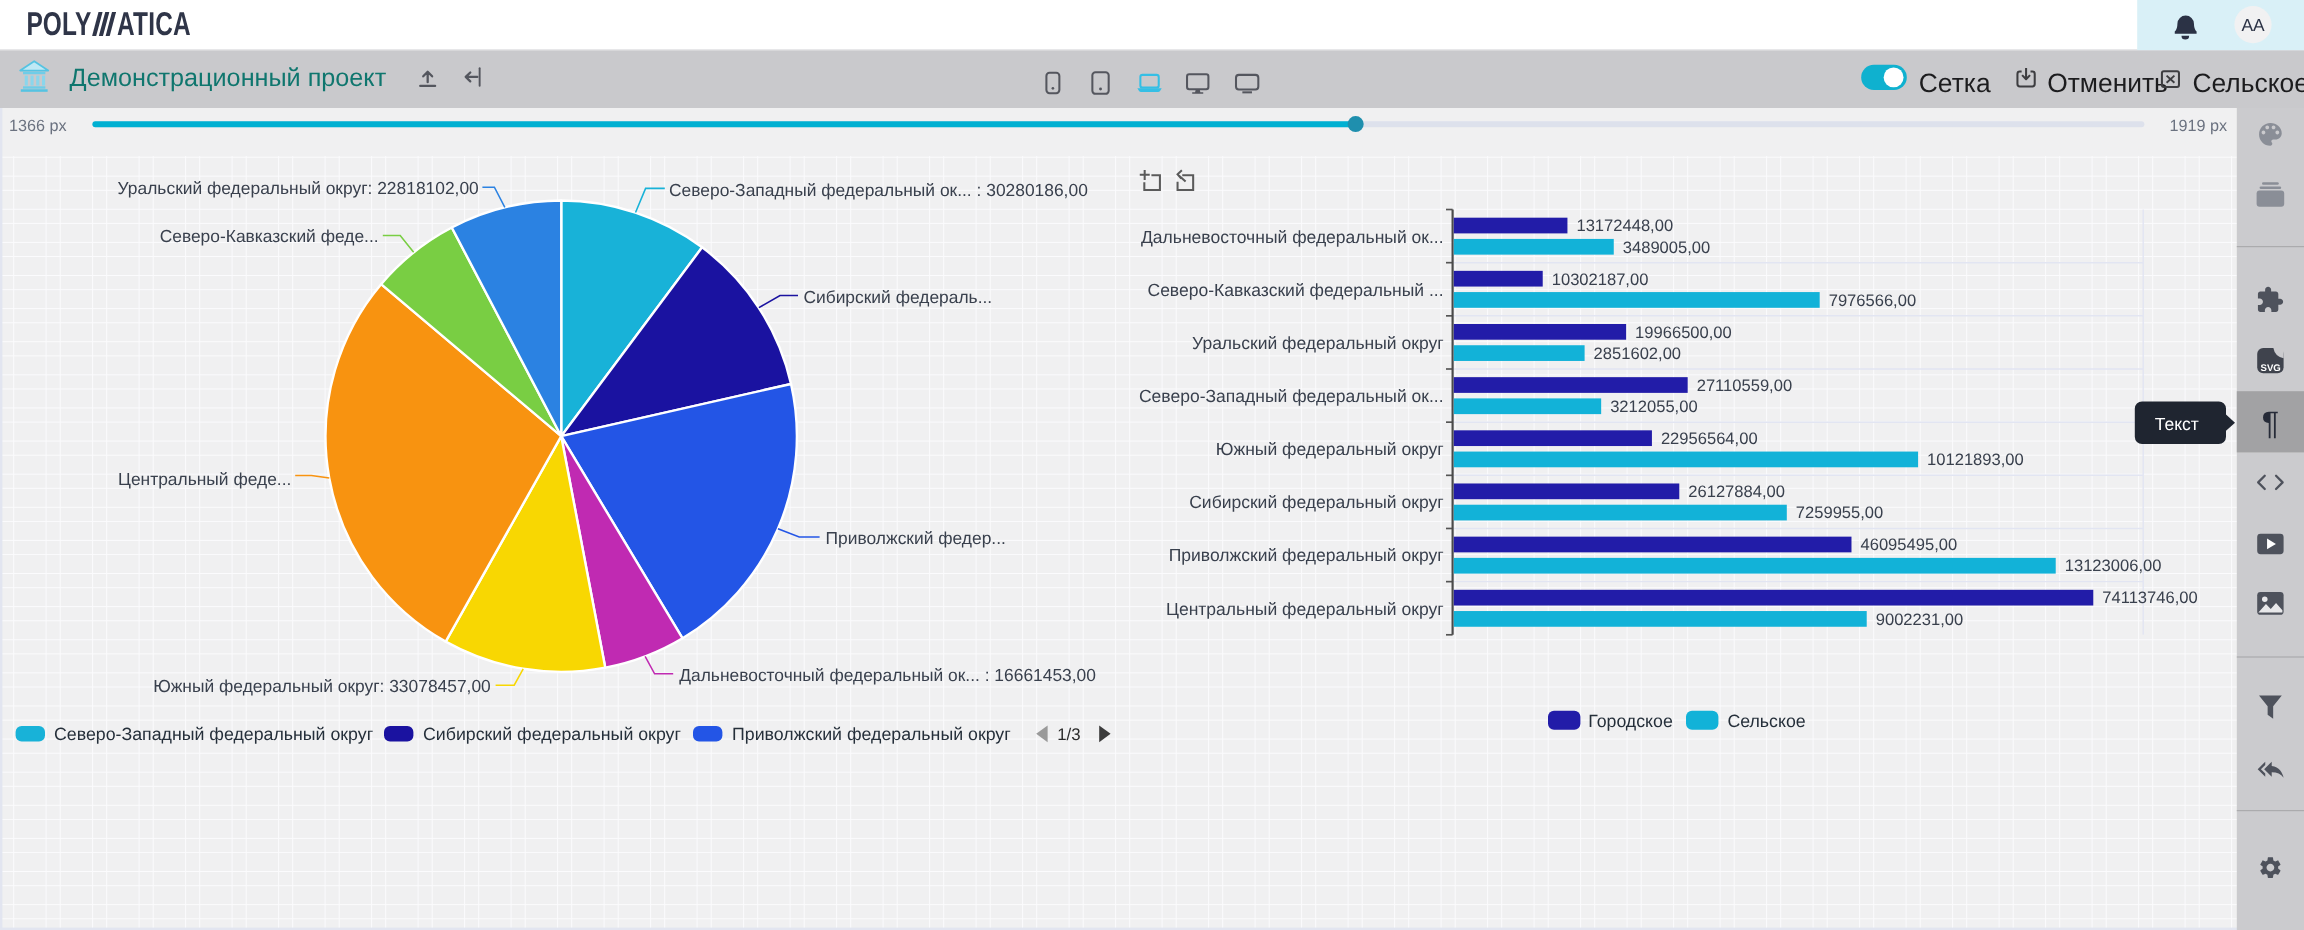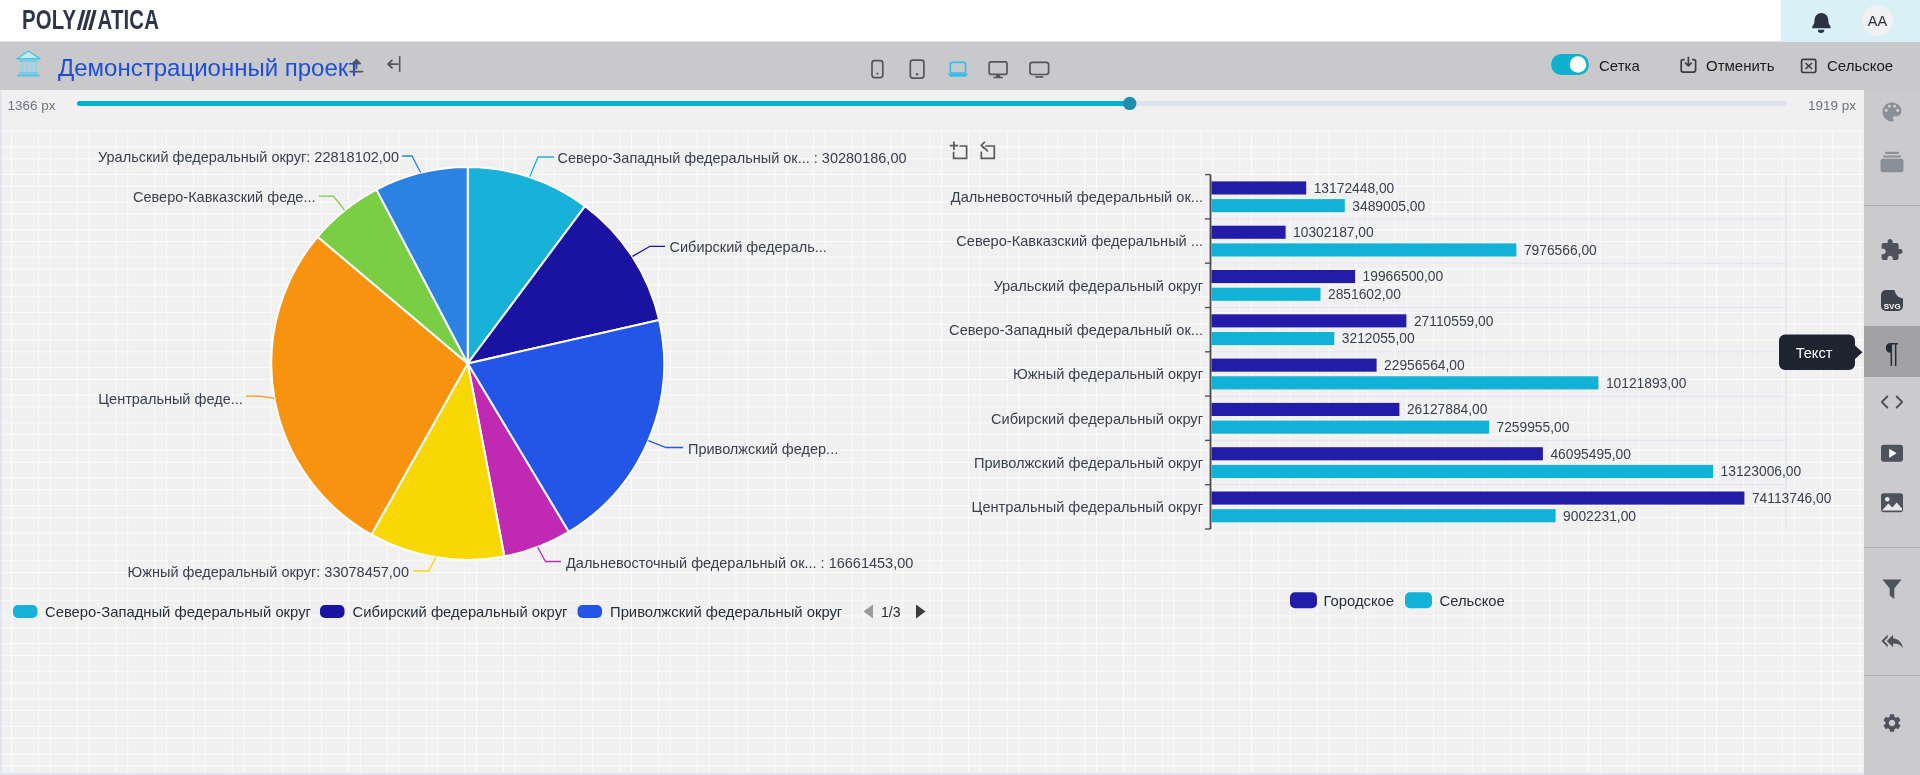--- a/index.html
+++ b/index.html
@@ -1,20 +1,20 @@
 <!DOCTYPE html>
 <html><head><meta charset="utf-8"><style>
 *{margin:0;padding:0;box-sizing:border-box}
 html,body{width:1920px;height:775px;overflow:hidden;font-family:"Liberation Sans",sans-serif;background:#f0f0f1}
 #hdr{position:absolute;left:0;top:0;width:1920px;height:42px;background:#ffffff;border-bottom:1px solid #e2e2e4}
 #userbox{position:absolute;left:1781px;top:0;width:139px;height:42px;background:#d9f0f7}
 #logo{position:absolute;left:22px;top:9px;height:22px;display:flex;align-items:center;color:#2f3548;font-weight:bold;font-size:27.5px;letter-spacing:0.2px;transform:scaleX(0.74);transform-origin:0 50%}
 #tbar{position:absolute;left:0;top:42px;width:1920px;height:48px;background:#c9c9cc}
-#title{position:absolute;left:58px;top:54px;font-size:24px;color:#1d4ed8}
-.tlab{position:absolute;top:57px;font-size:15px;color:#1c1c1e}
+#title{position:absolute;left:58px;top:54px;font-size:21px;color:#0f766e}
+.tlab{position:absolute;top:57px;font-size:22px;color:#1c1c1e}
 #canvas{position:absolute;left:0;top:90px;width:1920px;height:685px;background:#f0f0f1}
 #grid{position:absolute;left:0;top:40px;right:0;bottom:0;
 background-image:
 linear-gradient(90deg,#fbfbfd 0 1px,transparent 1px),
 linear-gradient(90deg,#fbfbfd 0 1px,transparent 1px),
 linear-gradient(180deg,#fbfbfd 0 1px,transparent 1px),
 linear-gradient(180deg,#fbfbfd 0 1px,transparent 1px);
 background-size:38.75px 100%,38.75px 100%,100% 27.6px,100% 27.6px;
 background-position:11px 0,38px 0,0 0.6px,0 16.4px;}
 #ledge{position:absolute;left:0;top:90px;width:2px;height:685px;background:#e2e5f0}

